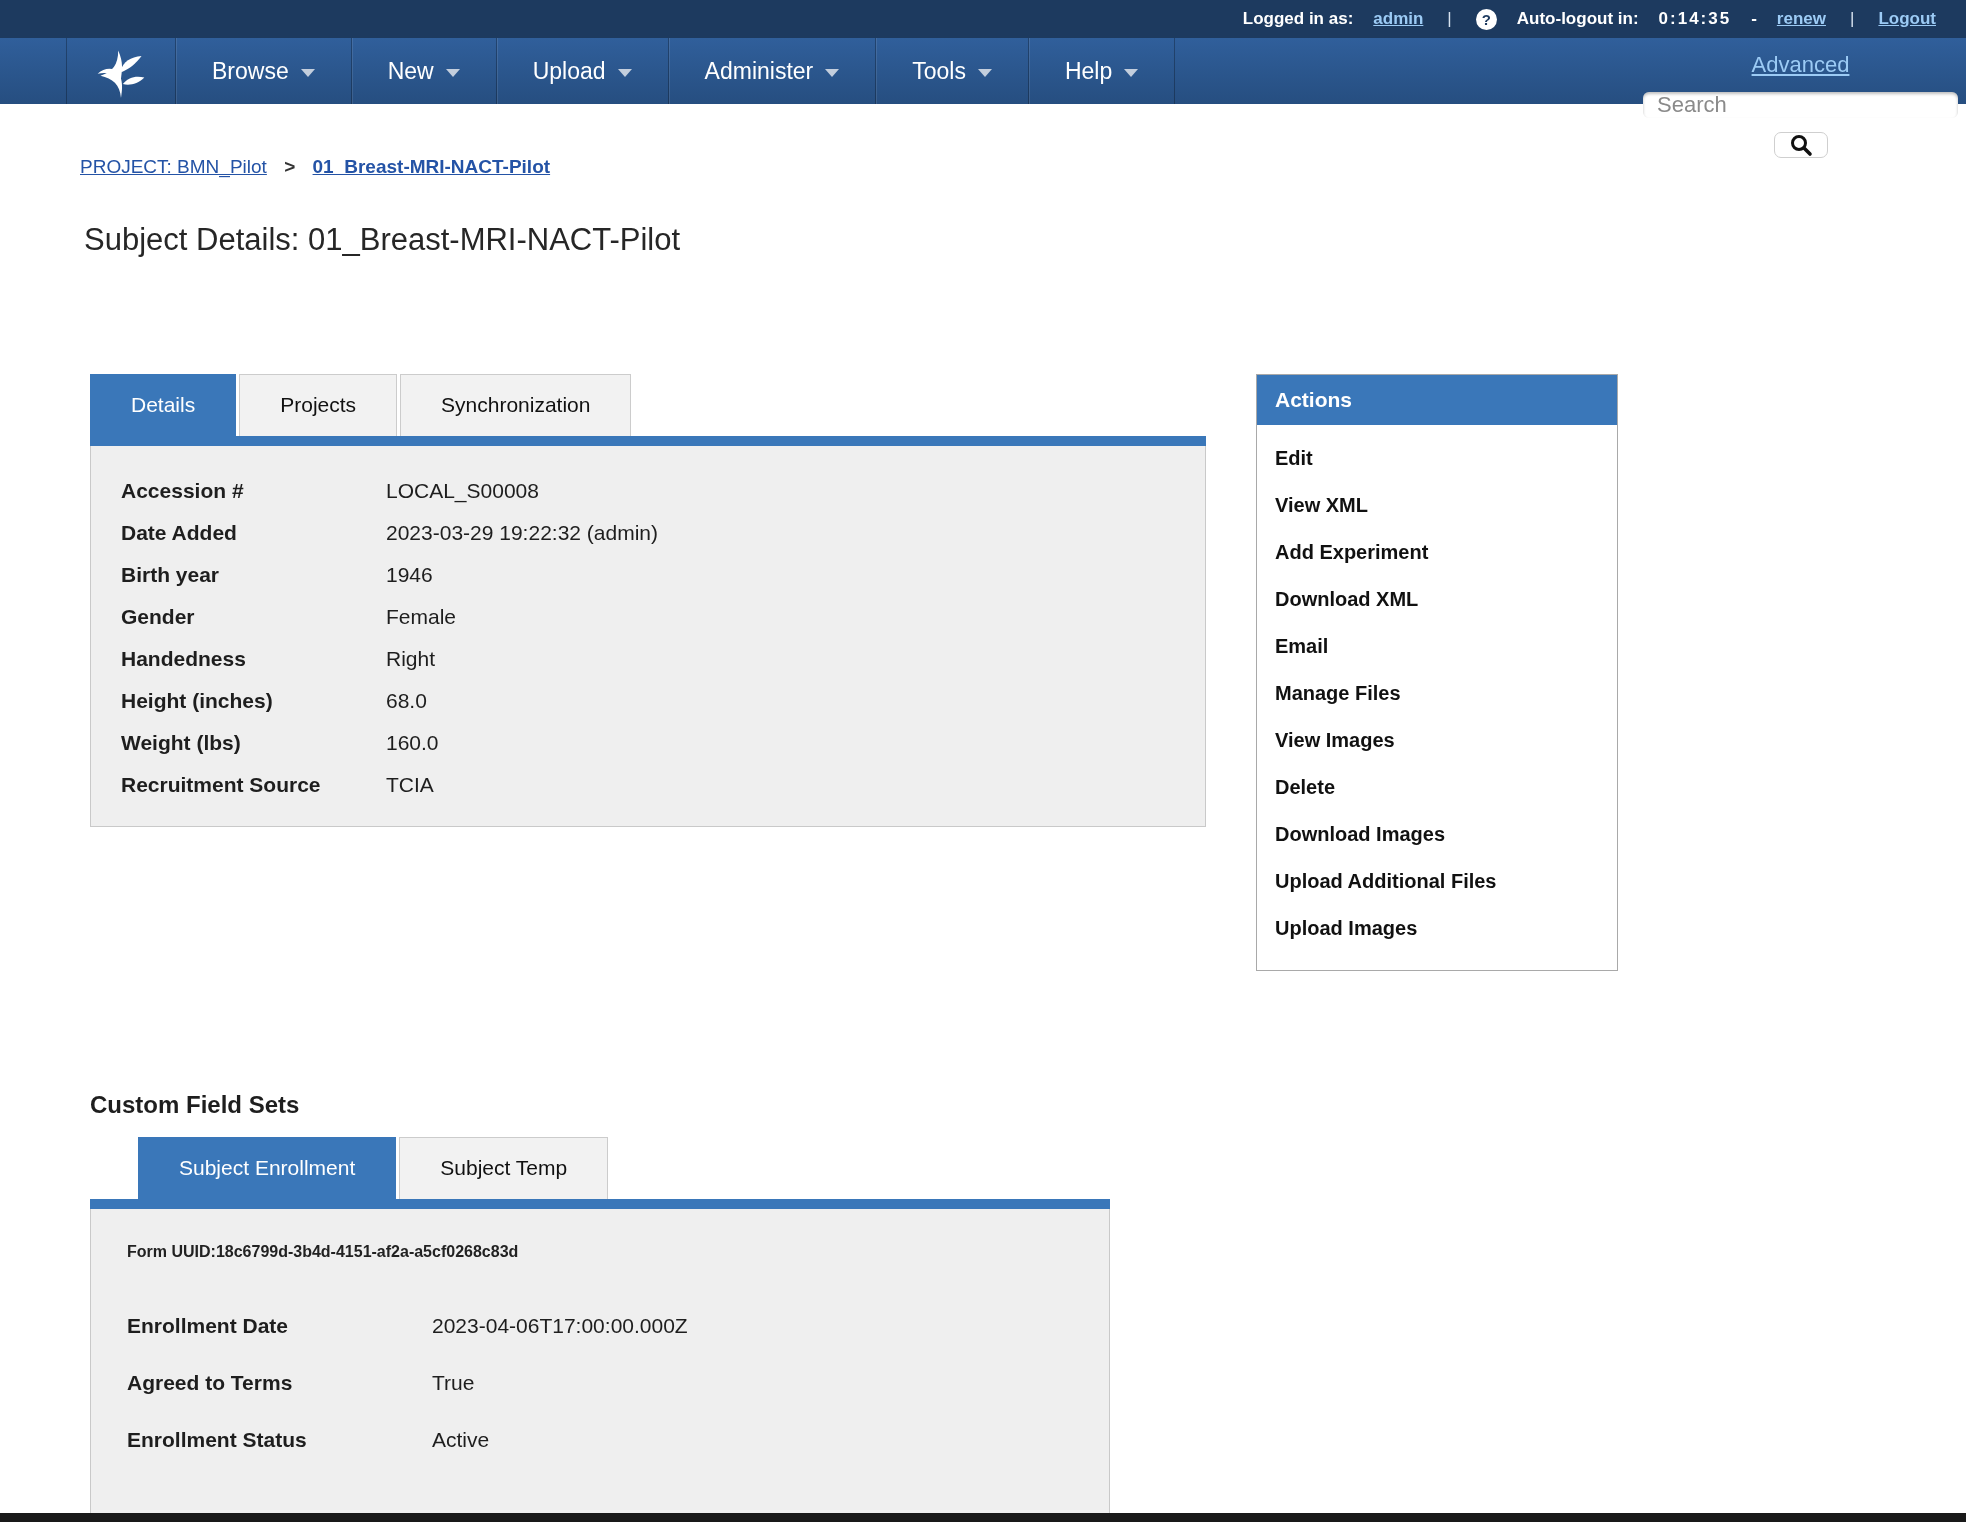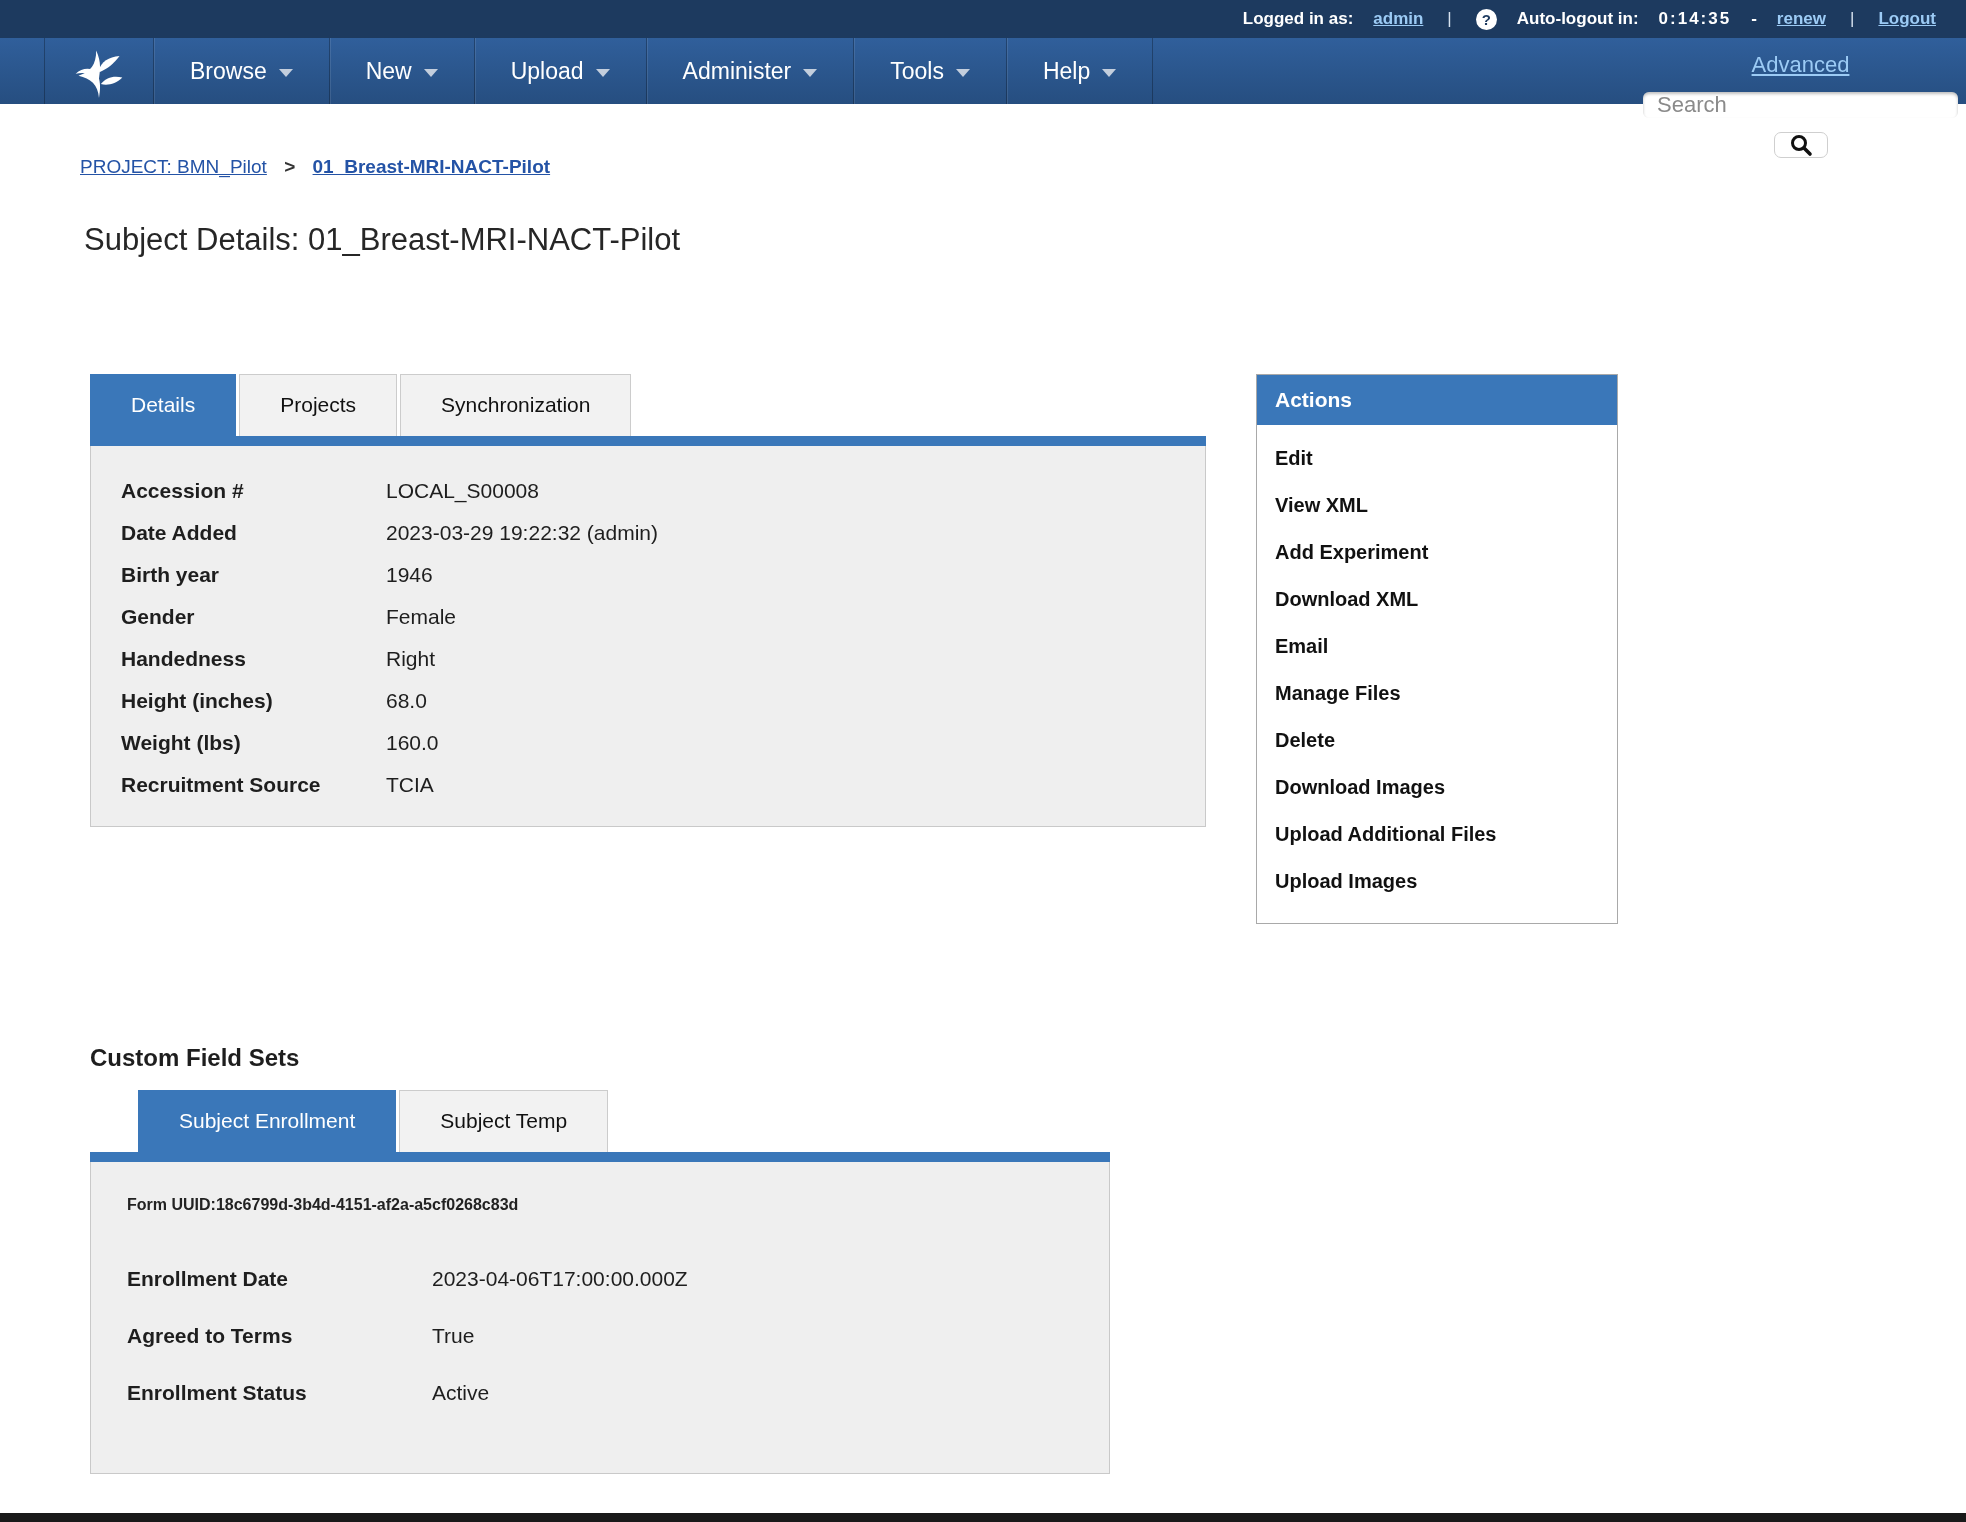--- a/index.html
+++ b/index.html
@@ -34,21 +34,21 @@
     display:inline-flex; align-items:center; justify-content:center;
   }
   .timer { font-weight:bold; letter-spacing:2px; }
 
   
   .navbar {
     height:66px;
     background:linear-gradient(#305f9b, #264e80);
     display:flex;
     align-items:stretch;
-    padding-left:44px;
+    padding-left:66px;
   }
   .nav-logo {
     width:110px;
     display:flex; align-items:center; justify-content:center;
     border-left:1px solid rgba(0,0,0,0.28);
     border-right:1px solid rgba(0,0,0,0.28);
   }
   .nav-item {
     display:flex; align-items:center;
     padding:0 36px;
@@ -314,20 +314,21 @@
     <div class="right-col">
       <div class="actions-panel">
         <div class="actions-header">Actions</div>
         <div class="actions-body">
           <div class="action-item">Edit</div>
           <div class="action-item">View XML</div>
           <div class="action-item">Add Experiment</div>
           <div class="action-item">Download XML</div>
           <div class="action-item">Email</div>
           <div class="action-item">Manage Files</div>
+          <div class="action-item">View Images</div>
           <div class="action-item">Delete</div>
           <div class="action-item">Download Images</div>
           <div class="action-item">Upload Additional Files</div>
           <div class="action-item">Upload Images</div>
         </div>
       </div>
     </div>
   </div>
 
   <div class="cfs">

